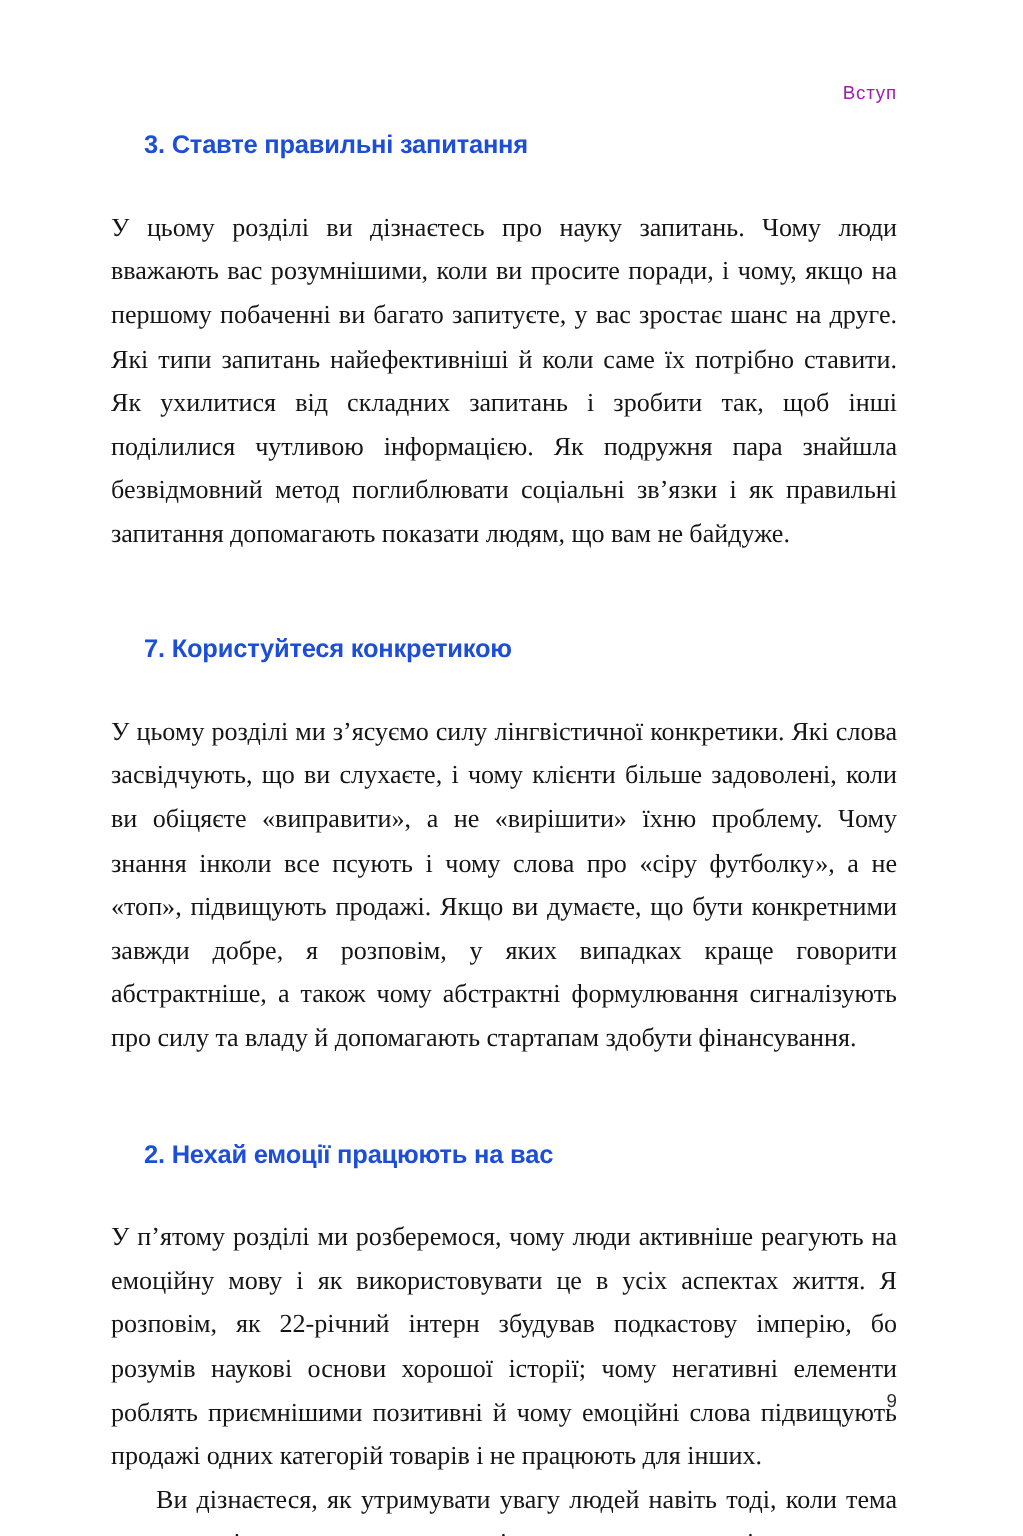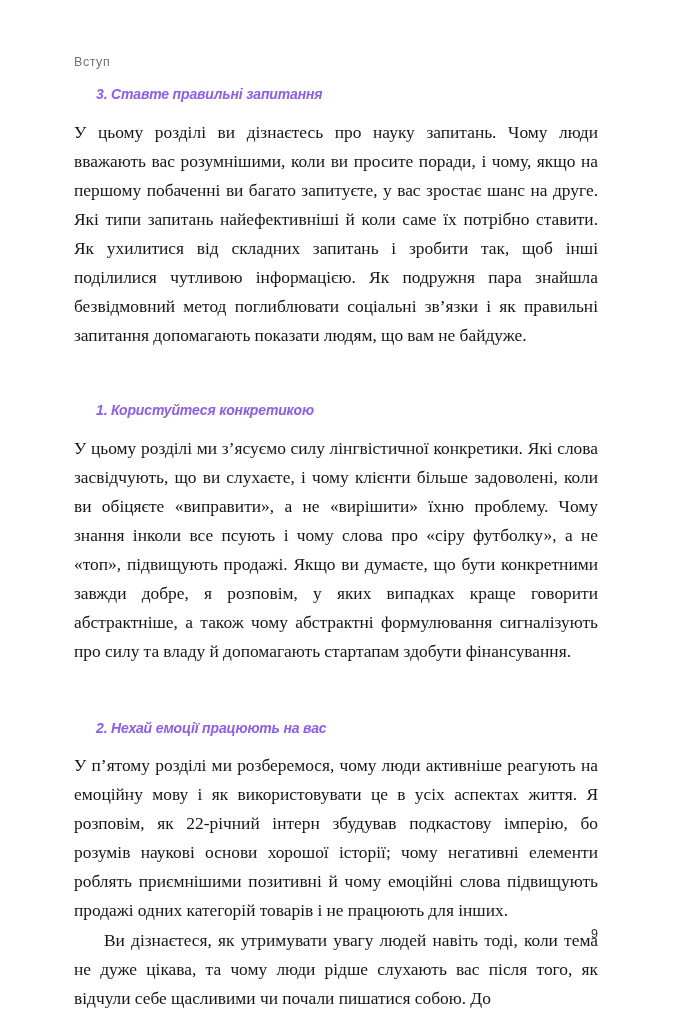--- a/index.html
+++ b/index.html
@@ -24,43 +24,43 @@
     height: 1024px;
     background: #ffffff;
   }
 
   
   .running-head {
     position: absolute;
     top: 56px;
     left: 74px;
     width: 524px;
+    text-align: right;
     font-family: "Liberation Sans", "DejaVu Sans", sans-serif;
     font-size: 12.5px;
     letter-spacing: 0.55px;
-    color: #737373;
+    color: #a21caf;
     line-height: 1;
   }
 
   
   .column {
     position: absolute;
     top: 86px;
     left: 74px;
     width: 524px;
   }
 
   
   .section-heading {
     font-family: "Liberation Sans", "DejaVu Sans", sans-serif;
     font-weight: bold;
-    font-style: italic;
-    font-size: 14px;
+    font-size: 17px;
     letter-spacing: -0.15px;
-    color: #8b5cf6;
+    color: #1d4ed8;
     margin: 0 0 0 22px;
     line-height: 1.25;
     white-space: nowrap;
   }
 
   .block-1 .section-heading { margin-top: 0; }
   .block-2 .section-heading { margin-top: 0; }
   .block-3 .section-heading { margin-top: 0; }
 
   
@@ -75,21 +75,21 @@
     font-size: 17.4px;
     line-height: 29.1px;
     text-align: justify;
     text-justify: inter-word;
     color: #151515;
     hyphens: manual;
     word-spacing: -0.1px;
   }
 
   .para-first {
-    margin-top: 14px;
+    margin-top: 30px;
     text-indent: 0;
   }
 
   .para-cont {
     margin-top: 0;
     text-indent: 30px;
   }
 
   
   .folio {
@@ -112,21 +112,21 @@
   <div class="running-head">Вступ</div>
 
   <div class="column">
 
     <section class="block block-1">
       <h2 class="section-heading">3. Ставте правильні запитання</h2>
       <p class="body-text para-first">У цьому розділі ви дізнаєтесь про науку запитань. Чому люди вважають вас розумнішими, коли ви просите поради, і чому, якщо на першому побаченні ви багато запитуєте, у вас зростає шанс на друге. Які типи запитань найефективніші й коли саме їх потрібно ставити. Як ухилитися від складних запитань і зробити так, щоб інші поділилися чутливою інформацією. Як подружня пара знайшла безвідмовний метод поглиблювати соціальні зв’язки і як правильні запитання допомагають показати людям, що вам не байдуже.</p>
     </section>
 
     <section class="block block-2">
-      <h2 class="section-heading">1. Користуйтеся конкретикою</h2>
+      <h2 class="section-heading">7. Користуйтеся конкретикою</h2>
       <p class="body-text para-first">У цьому розділі ми з’ясуємо силу лінгвістичної конкретики. Які слова засвідчують, що ви слухаєте, і чому клієнти більше задоволені, коли ви обіцяєте «виправити», а не «вирішити» їхню проблему. Чому знання інколи все псують і чому слова про «сіру футболку», а не «топ», підвищують продажі. Якщо ви думаєте, що бути конкретними завжди добре, я розповім, у яких випадках краще говорити абстрактніше, а також чому абстрактні формулювання сигналізують про силу та владу й допомагають стартапам здобути фінансування.</p>
     </section>
 
     <section class="block block-3">
       <h2 class="section-heading">2. Нехай емоції працюють на вас</h2>
       <p class="body-text para-first">У п’ятому розділі ми розберемося, чому люди активніше реагують на емоційну мову і як використовувати це в усіх аспектах життя. Я розповім, як 22-річний інтерн збудував подкастову імперію, бо розумів наукові основи хорошої історії; чому негативні елементи роблять приємнішими позитивні й чому емоційні слова підвищують продажі одних категорій товарів і не працюють для інших.</p>
       <p class="body-text para-cont">Ви дізнаєтеся, як утримувати увагу людей навіть тоді, коли тема не дуже цікава, та чому люди рідше слухають вас після того, як відчули себе щасливими чи почали пишатися собою. До</p>
     </section>
 
   </div>

